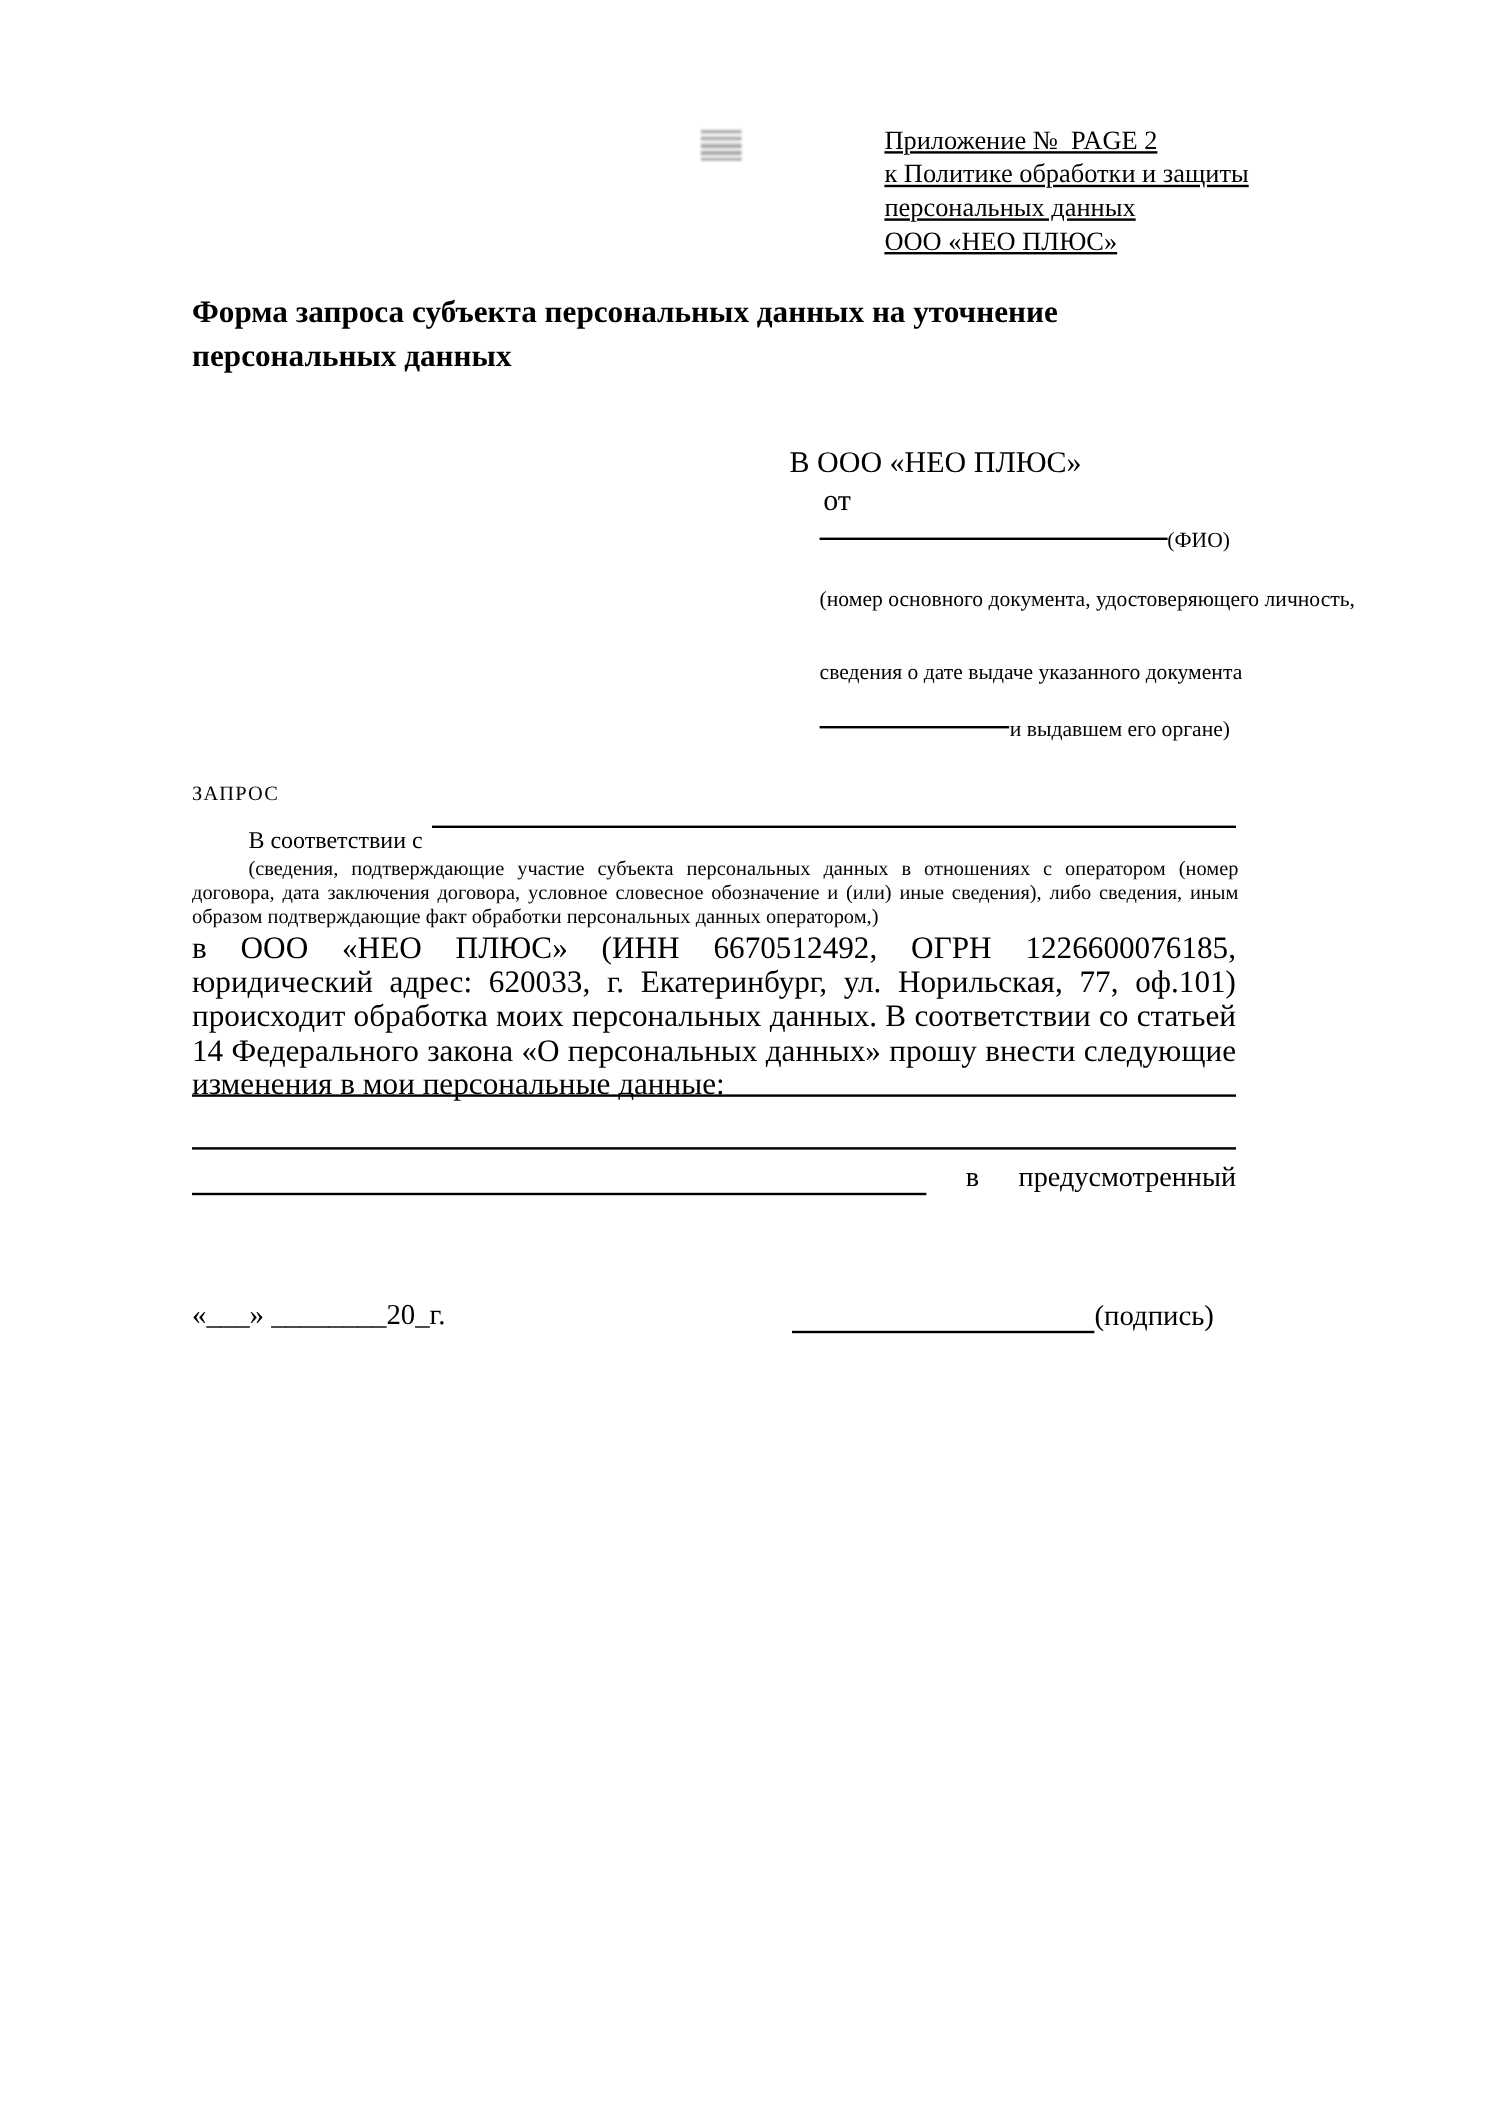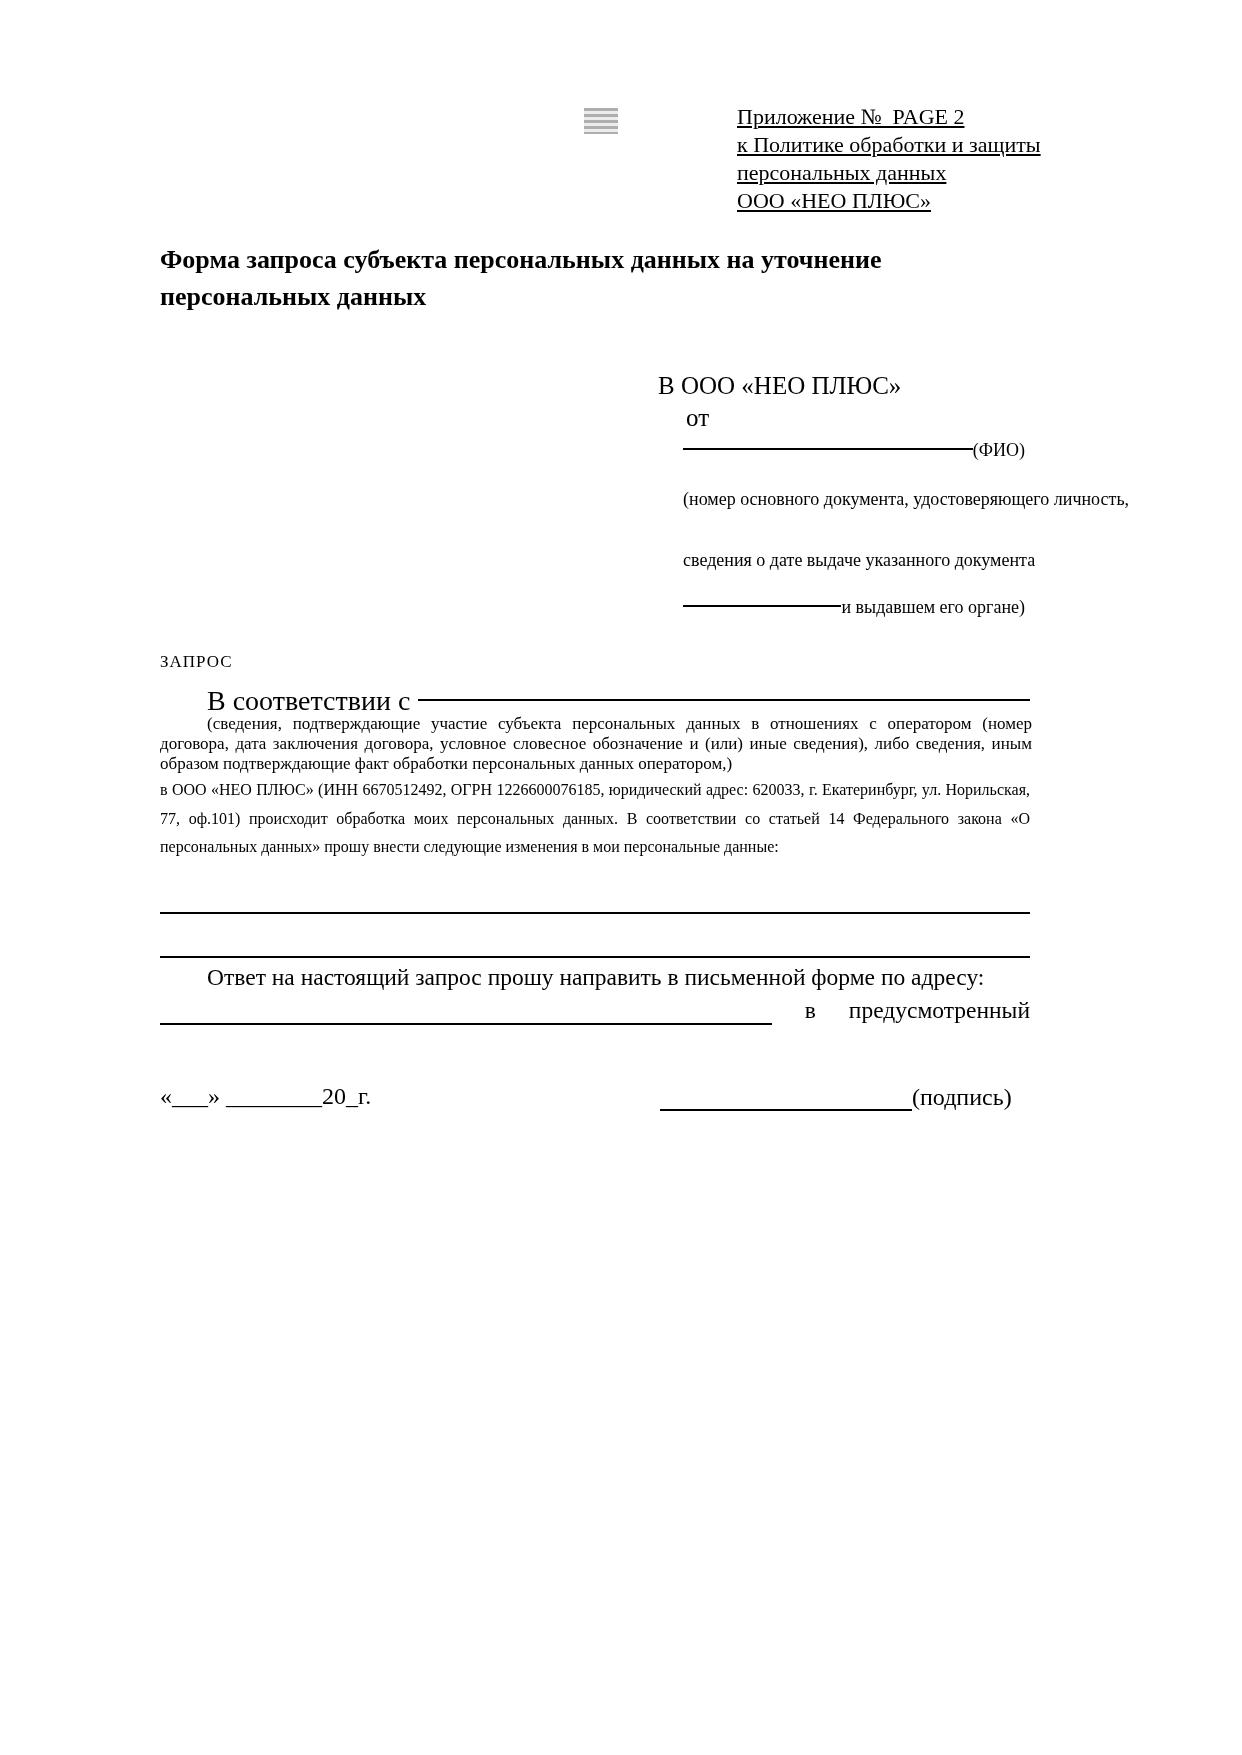--- a/index.html
+++ b/index.html
@@ -37,33 +37,33 @@
   .rule{width:100%;border-top:2px solid #000;}
   .cap{font-size:18px;line-height:20px;white-space:nowrap;margin-top:2px;}
 
   .request-heading{
     position:absolute;left:160px;top:652px;width:870px;
     text-align:left;font-size:17px;letter-spacing:1px;
   }
 
   .accordance{
     position:absolute;left:160px;top:688px;width:870px;
-    display:flex;align-items:center;font-size:28px;line-height:26px;
+    display:flex;align-items:flex-start;font-size:20px;line-height:26px;
   }
   .accordance .lbl{padding-left:47px;white-space:nowrap;}
   .fill-line{flex:1;border-bottom:2px solid #000;margin:0 0 3px 8px;}
 
   .fine-print{
     position:absolute;left:160px;top:714px;width:872px;
     font-size:17px;line-height:20px;text-align:justify;text-indent:47px;
   }
 
   .main-para{
     position:absolute;left:160px;top:776px;width:870px;
-    font-size:16px;line-height:28.5px;text-align:justify;
+    font-size:26px;line-height:28.5px;text-align:justify;
   }
 
   .hr-blank{position:absolute;left:160px;width:870px;border-top:2px solid #000;}
 
   .response{
     position:absolute;left:160px;top:963px;width:870px;
     font-size:23.5px;line-height:29px;
   }
   .response .indent{text-indent:47px;}
   .resp-line2{display:flex;justify-content:space-between;align-items:flex-end;height:33px;}
@@ -121,21 +121,20 @@
 </div>
 
 <div class="fine-print">(сведения, подтверждающие участие субъекта персональных данных в отношениях с оператором (номер договора, дата заключения договора, условное словесное обозначение и (или) иные сведения), либо сведения, иным образом подтверждающие факт обработки персональных данных оператором,)</div>
 
 <div class="main-para">в ООО «НЕО ПЛЮС» (ИНН 6670512492, ОГРН 1226600076185, юридический адрес: 620033, г. Екатеринбург, ул. Норильская, 77, оф.101) происходит обработка моих персональных данных. В соответствии со статьей 14 Федерального закона «О персональных данных» прошу внести следующие изменения в мои персональные данные:</div>
 
 <div class="hr-blank" style="top:912px"></div>
 <div class="hr-blank" style="top:956px"></div>
 
 <div class="response">
-  <div class="indent">Ответ на настоящий запрос прошу направить в письменной форме по адресу:</div>
   <div class="resp-line2">
     <span class="addr-underline"></span>
     <span>в</span>
     <span>предусмотренный</span>
   </div>
 </div>
 
 <div class="date-line">«___» ________20_г.</div>
 <div class="sig-group">
   <span class="sig-rule"></span>

